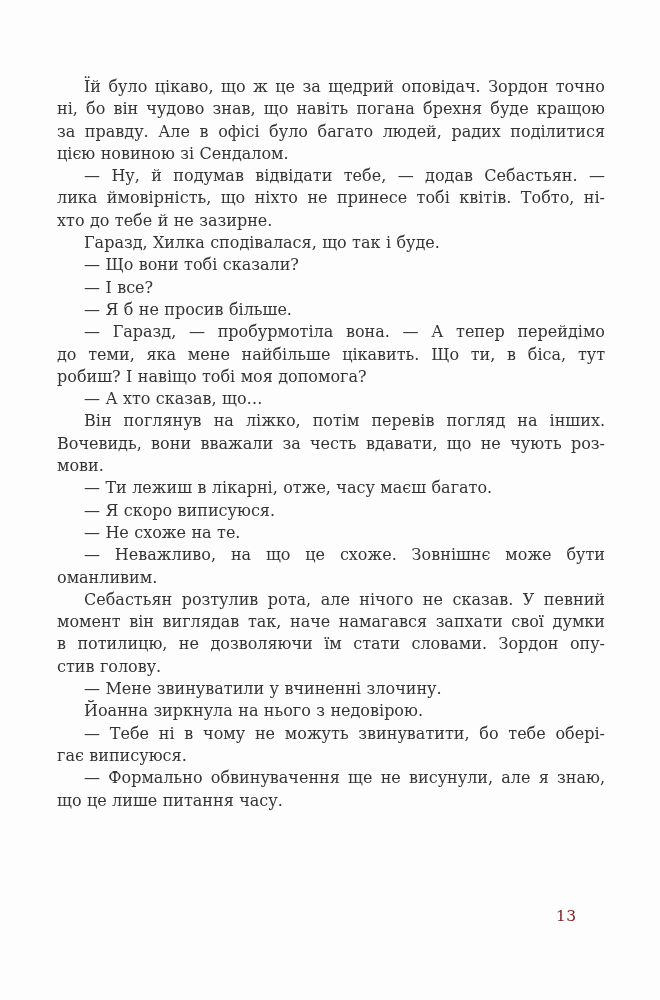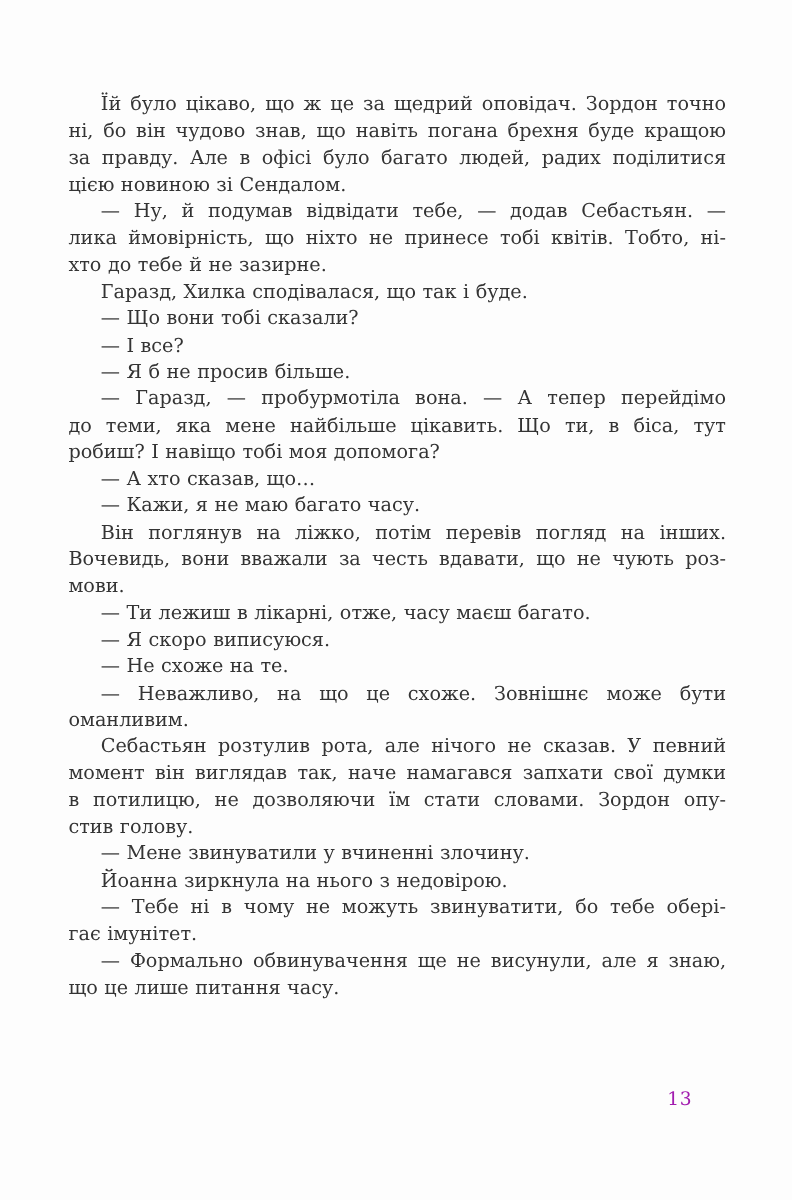--- a/index.html
+++ b/index.html
@@ -42,21 +42,21 @@
   }
   .line.last {
     text-align-last: left;
   }
   .page-number {
     position: absolute;
     top: 907px;
     left: 556px;
     font-size: 15.5px;
     line-height: 18px;
-    color: #a21caf;
+    color: #7f1d1d;
     letter-spacing: 0.5px;
   }
 </style>
 </head>
 <body>
 
 <div class="page">
   <div class="text-block">
       <div class="paragraph">
         <div class="line first">Їй було цікаво, що ж це за щедрий оповідач. Зордон точно</div>
@@ -83,23 +83,20 @@
       </div>
       <div class="paragraph">
         <div class="line first">— Гаразд, — пробурмотіла вона. — А тепер перейдімо</div>
         <div class="line">до теми, яка мене найбільше цікавить. Що ти, в біса, тут</div>
         <div class="line last">робиш? І навіщо тобі моя допомога?</div>
       </div>
       <div class="paragraph">
         <div class="line first last">— А хто сказав, що…</div>
       </div>
       <div class="paragraph">
-        <div class="line first last">— Кажи, я не маю багато часу.</div>
-      </div>
-      <div class="paragraph">
         <div class="line first">Він поглянув на ліжко, потім перевів погляд на інших.</div>
         <div class="line">Вочевидь, вони вважали за честь вдавати, що не чують роз-</div>
         <div class="line last">мови.</div>
       </div>
       <div class="paragraph">
         <div class="line first last">— Ти лежиш в лікарні, отже, часу маєш багато.</div>
       </div>
       <div class="paragraph">
         <div class="line first last">— Я скоро виписуюся.</div>
       </div>
@@ -117,21 +114,21 @@
         <div class="line last">стив голову.</div>
       </div>
       <div class="paragraph">
         <div class="line first last">— Мене звинуватили у вчиненні злочину.</div>
       </div>
       <div class="paragraph">
         <div class="line first last">Йоанна зиркнула на нього з недовірою.</div>
       </div>
       <div class="paragraph">
         <div class="line first">— Тебе ні в чому не можуть звинуватити, бо тебе обері-</div>
-        <div class="line last">гає імунітет.</div>
+        <div class="line last">гає виписуюся.</div>
       </div>
       <div class="paragraph">
         <div class="line first">— Формально обвинувачення ще не висунули, але я знаю,</div>
         <div class="line last">що це лише питання часу.</div>
       </div>
     </div>
   <div class="page-number">13</div>
 </div>
 
 </body></html>

